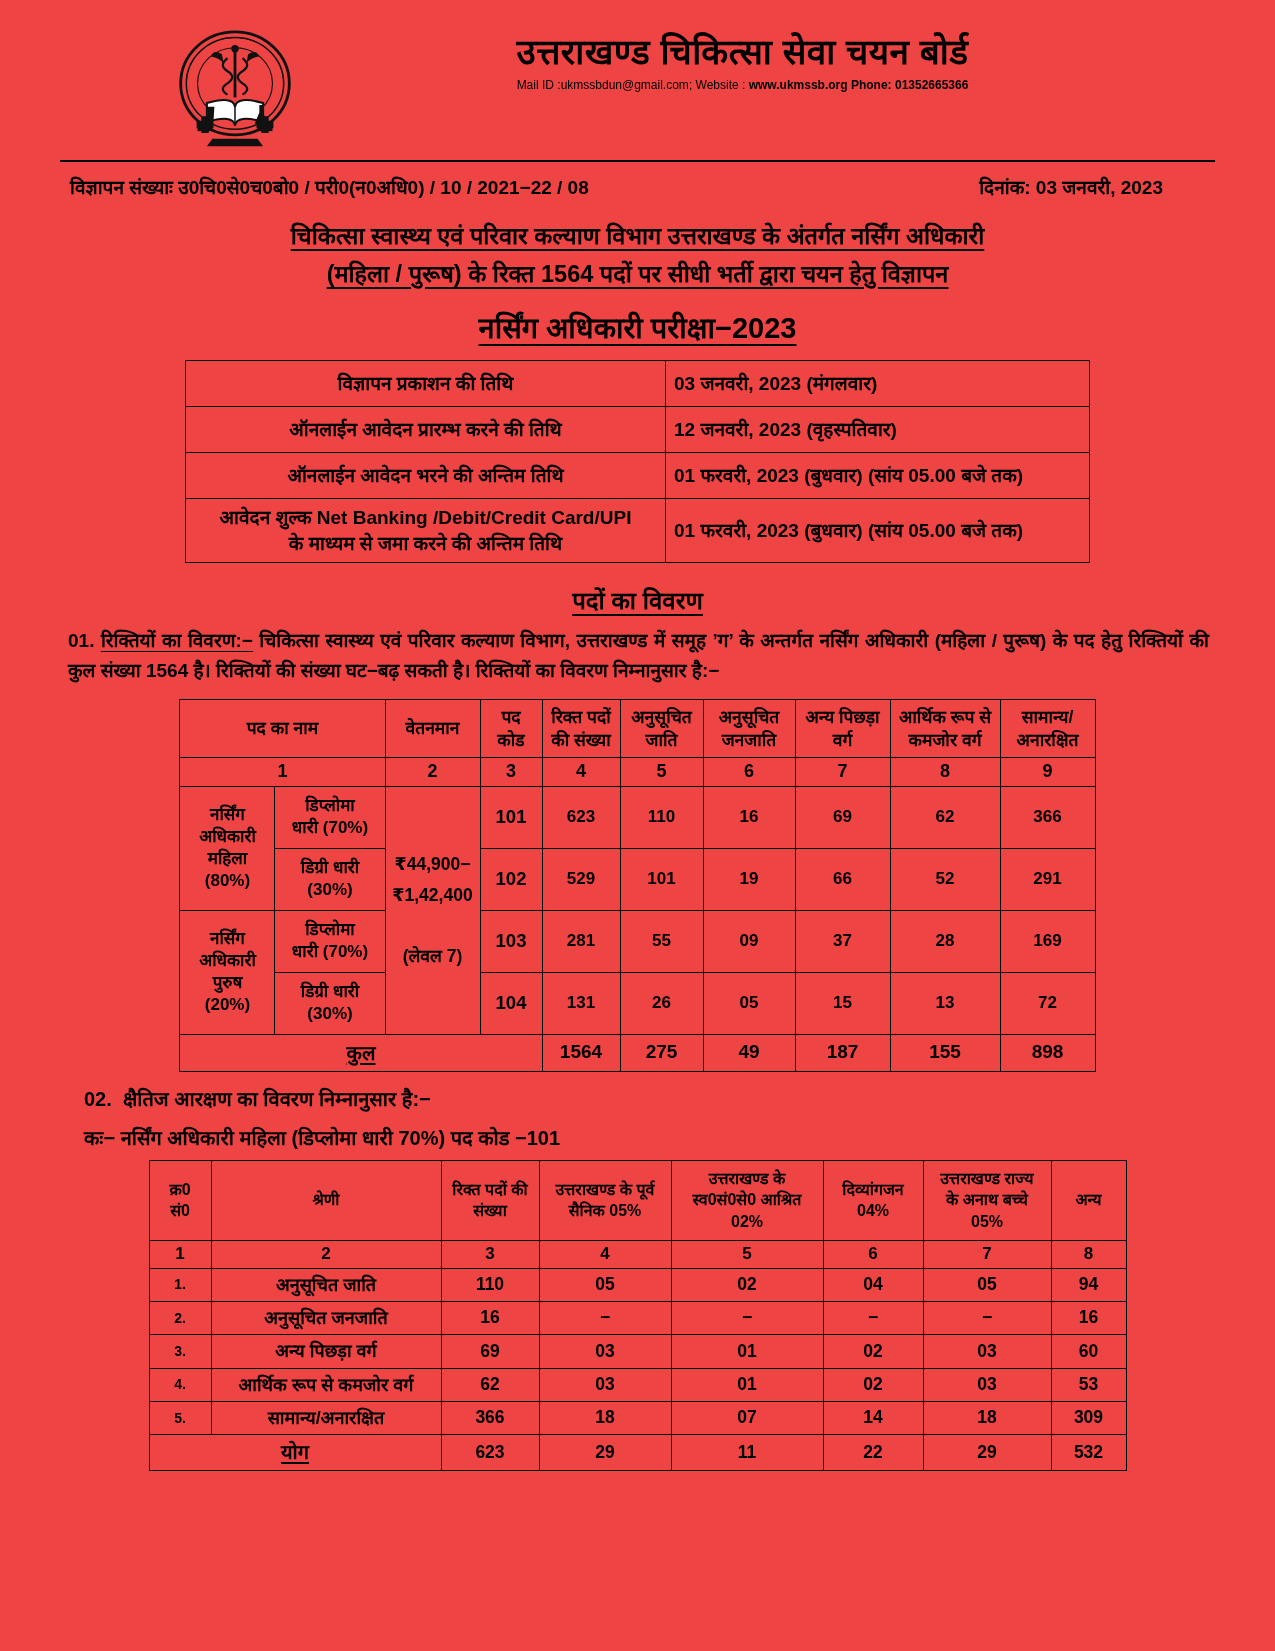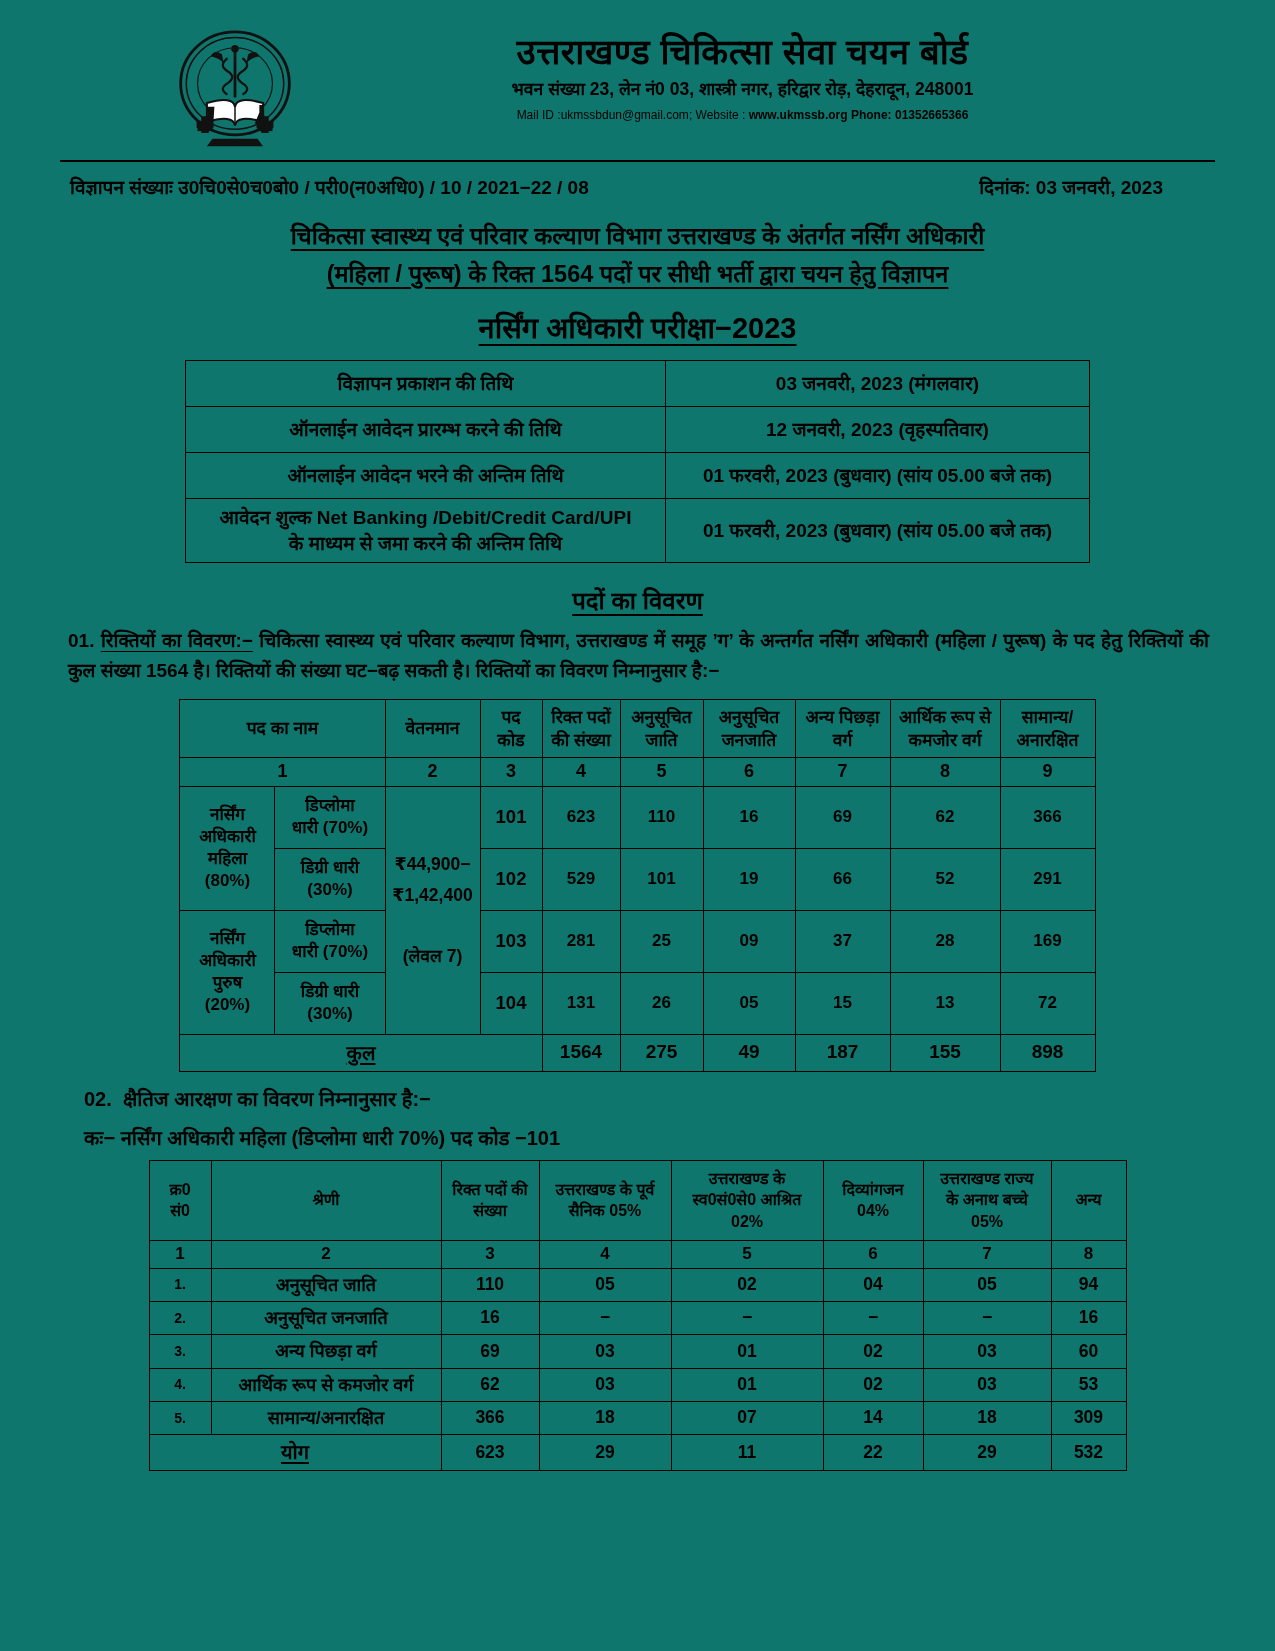--- a/index.html
+++ b/index.html
@@ -12,21 +12,21 @@
     width: 1275px;
     min-height: 1651px;
     font-family: "Liberation Sans", "DejaVu Sans", sans-serif;
     color: #000000;
     position: relative;
   }
   .page {
     width: 1275px;
     min-height: 1651px;
     padding: 26px 60px 20px 60px;
-    background: #0f766e;
+    background: #ef4444;
   }
 
   
   .letterhead {
     display: flex;
     align-items: flex-start;
     padding-left: 100px;
     padding-bottom: 6px;
   }
   .logo-wrap {
@@ -121,21 +121,21 @@
     width: 905px;
     margin: 0 auto 20px auto;
     table-layout: fixed;
   }
   .dates-table td {
     font-size: 19px;
     height: 46px;
     line-height: 1.35;
   }
   .dates-table td.lbl { text-align: center; width: 480px; }
-  .dates-table td.val { text-align: center; }
+  .dates-table td.val { }
   .dates-table td.lbl .en { font-weight: 700; }
 
   
   .sec-title {
     text-align: center;
     font-size: 24px;
     font-weight: 700;
     text-decoration: underline;
     text-underline-offset: 5px;
     margin: 12px 0 10px 0;
@@ -241,21 +241,20 @@
 
         <path d="M30 104 l16 0 l0 4 l-16 0 z" fill="#111"></path>
         <path d="M94 104 l16 0 l0 4 l-16 0 z" fill="#111"></path>
         <path d="M34 110 h8 v-5 h5 v-8 h-5 v-5 h-8 v5 h-5 v8 h5 z" fill="#111"></path>
         <path d="M98 110 h8 v-5 h5 v-8 h-5 v-5 h-8 v5 h-5 v8 h5 z" fill="#111"></path>
         <path d="M46 116 l48 0 l6 8 l-60 0 z" fill="#111"></path>
       </svg>
     </div>
     <div class="head-text">
       <div class="org-name">उत्तराखण्ड चिकित्सा सेवा चयन बोर्ड</div>
-      <div class="org-addr">भवन संख्या 23, लेन नं0 03, शास्त्री नगर, हरिद्वार रोड़, देहरादून, 248001</div>
       <div class="org-contact">
         <span>Mail ID :</span><span>ukmssbdun@gmail.com</span>;
         <span>Website :</span>
         <b>www.ukmssb.org</b>
         <b>Phone: 01352665366</b>
       </div>
     </div>
   </div>
   <hr class="rule">
 
@@ -408,21 +407,21 @@
           <span>अधिकारी</span><br>
           <span>पुरुष</span><br>
           <span>(20%)</span>
         </td>
         <td class="cellpad">
           <span>डिप्लोमा</span><br>
           <span>धारी (70%)</span>
         </td>
         <td class="code">103</td>
         <td>281</td>
-        <td>25</td>
+        <td>55</td>
         <td>09</td>
         <td>37</td>
         <td>28</td>
         <td>169</td>
       </tr>
 
       <tr>
         <td class="cellpad">
           <span>डिग्री धारी</span><br>
           <span>(30%)</span>

